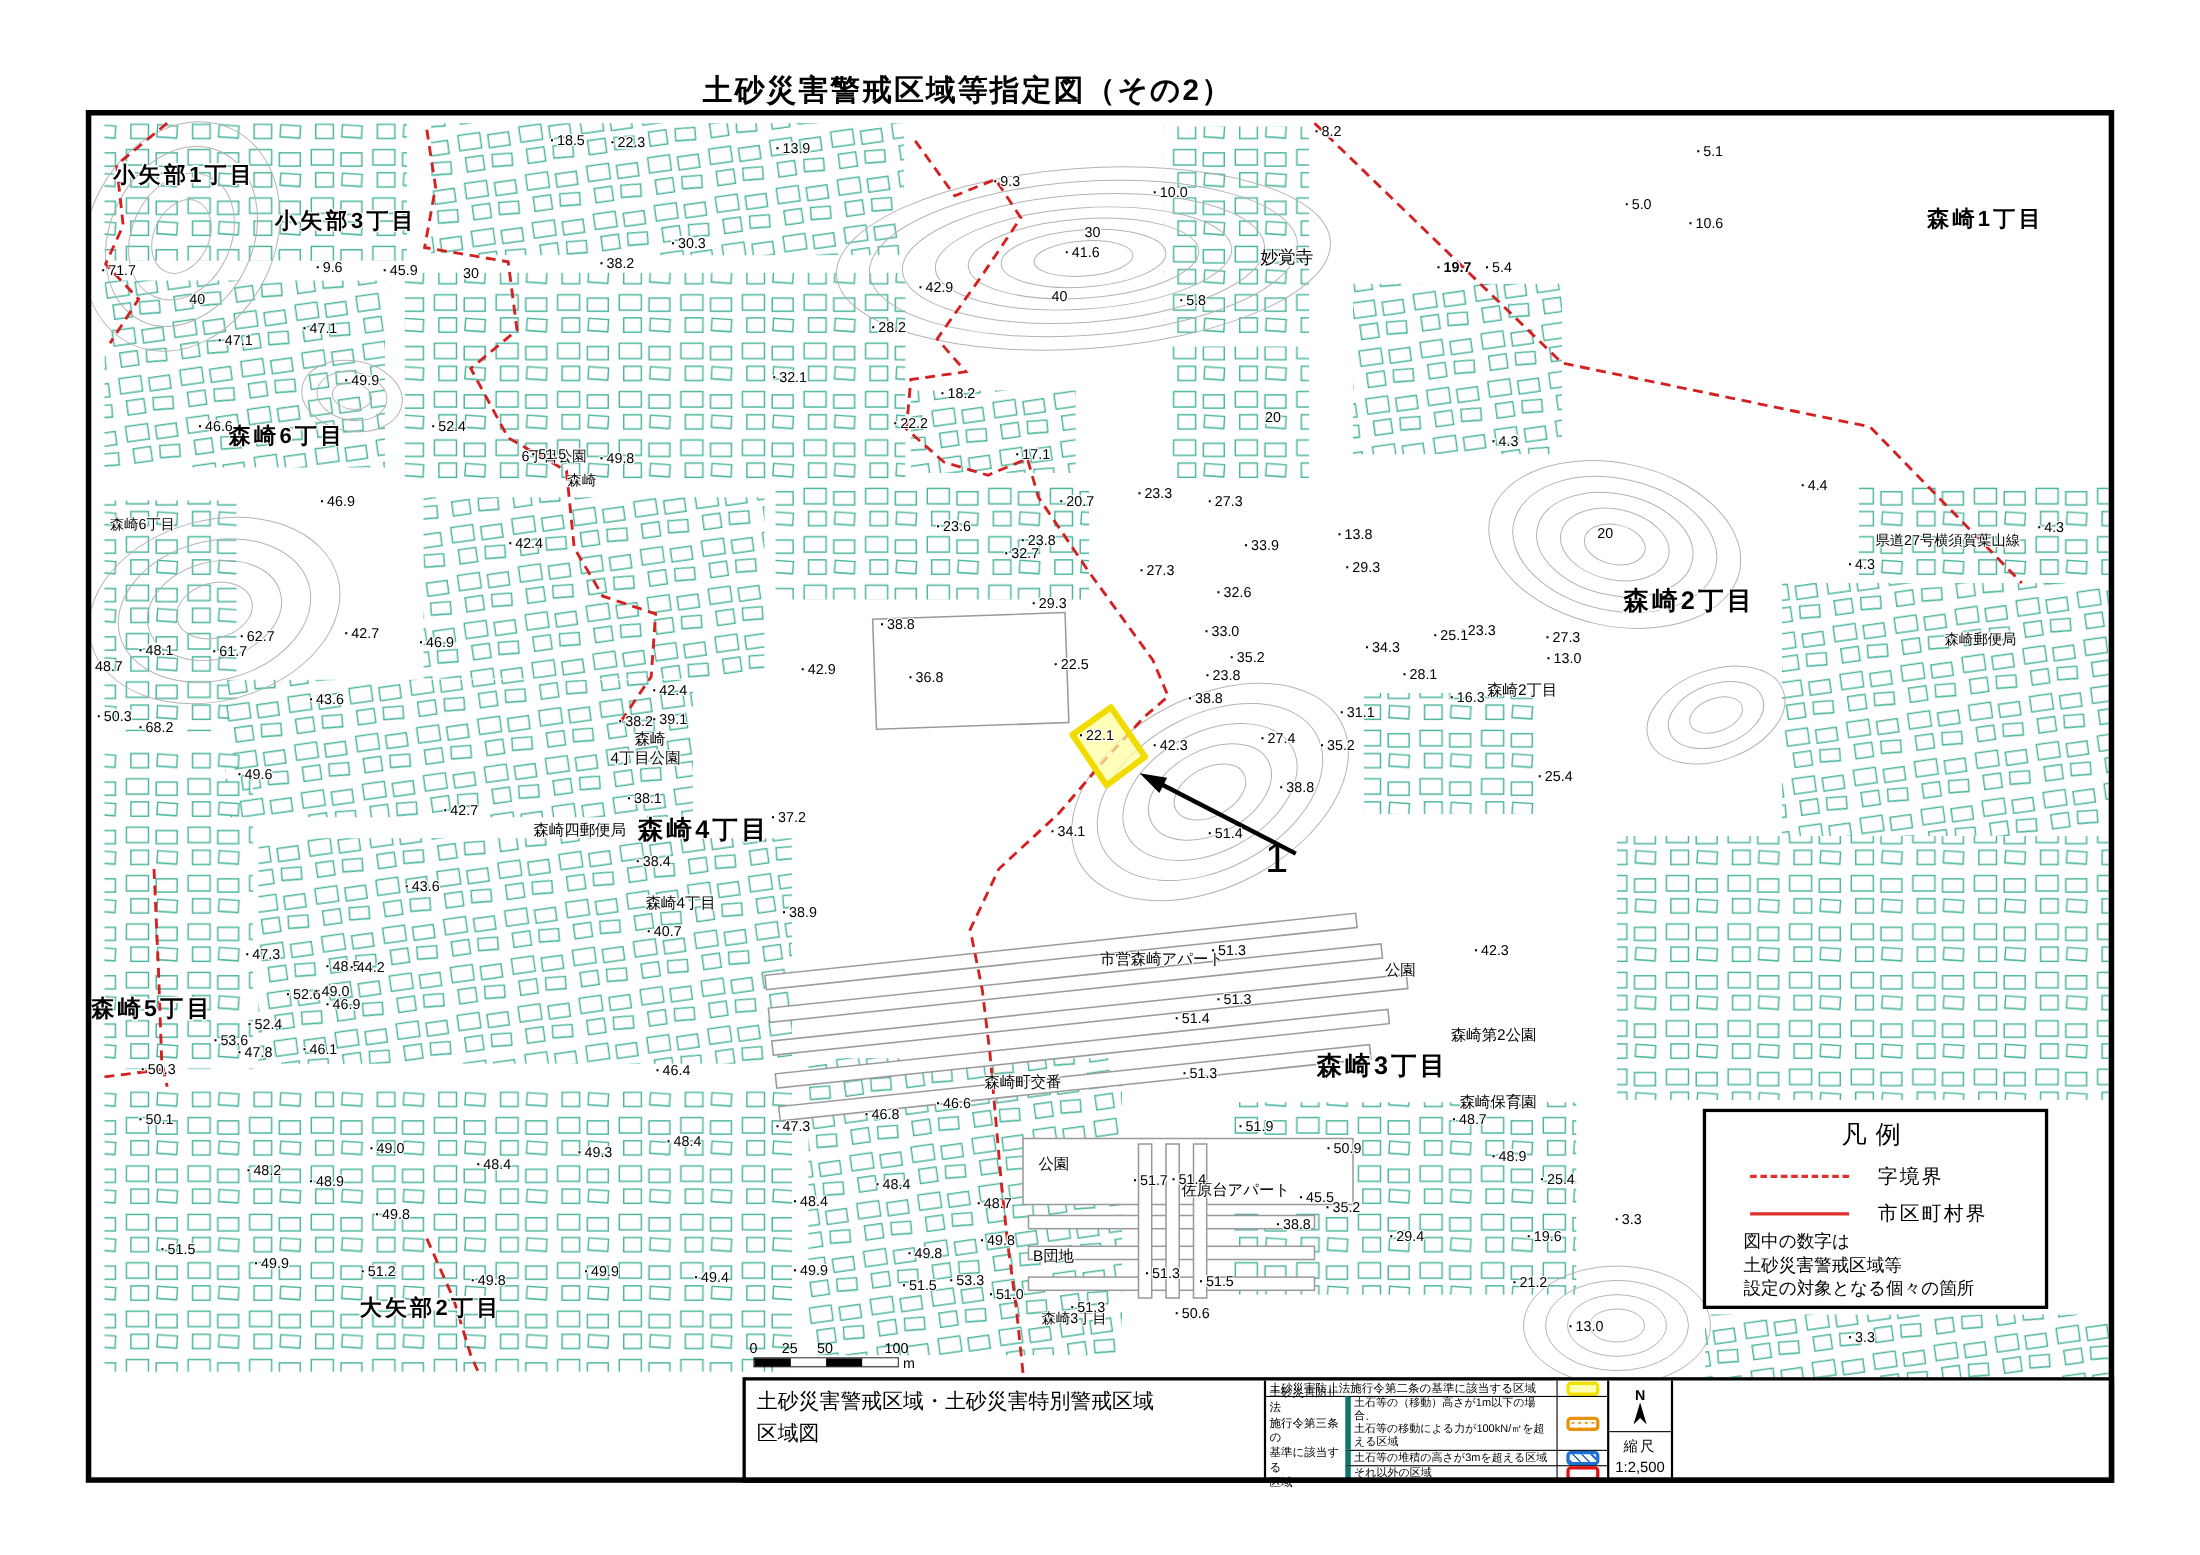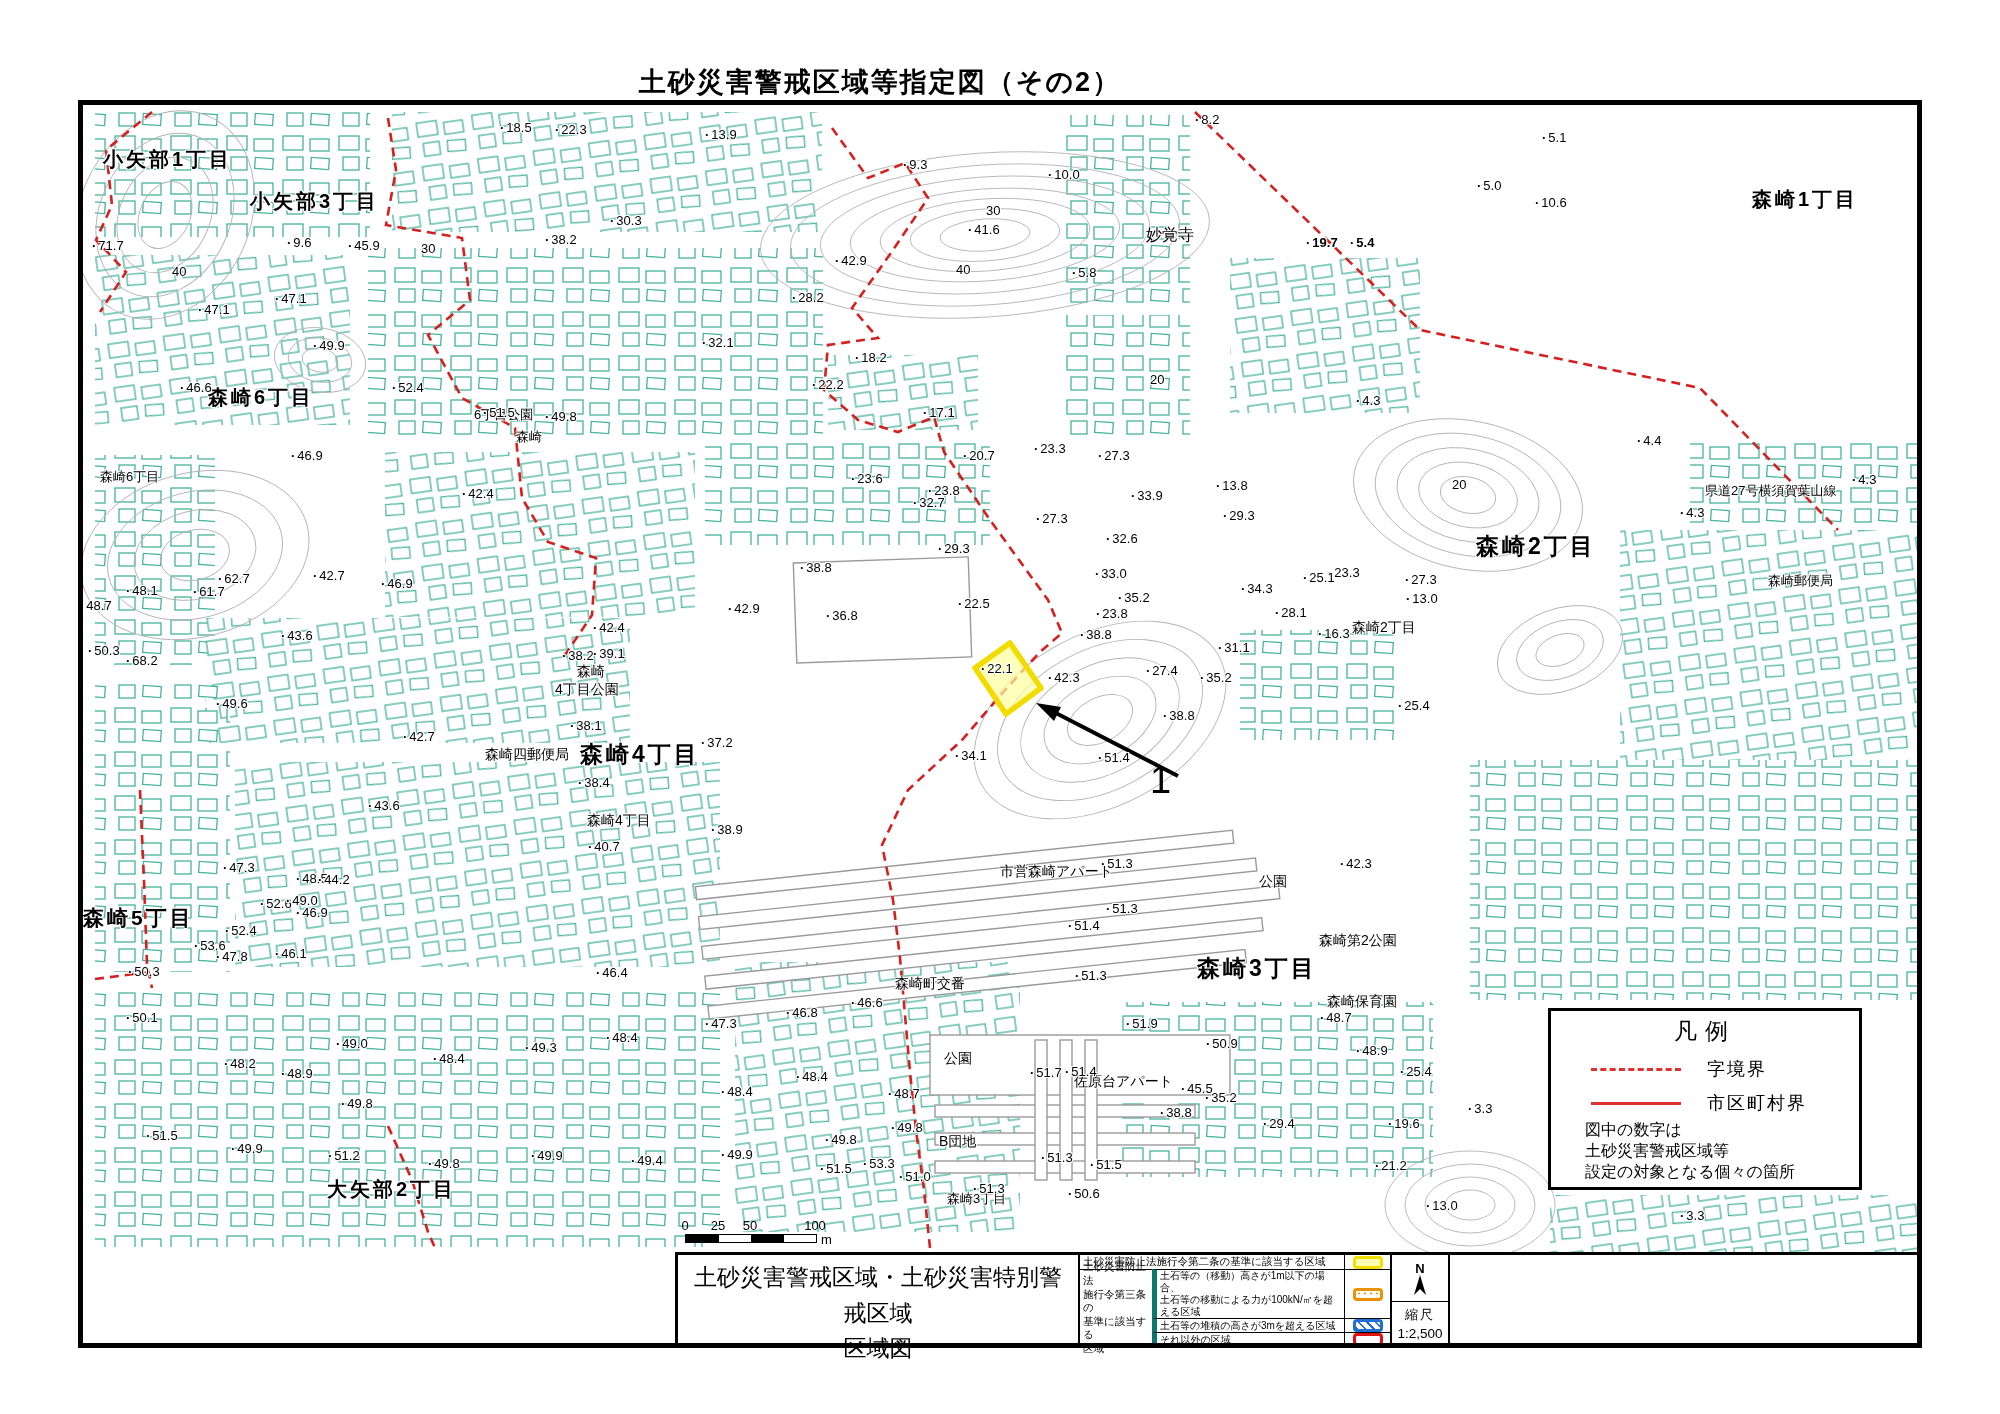--- a/index.html
+++ b/index.html
@@ -29,21 +29,21 @@
   .legend-line[data-line="solid"]{border-top:3px solid #e03131;}
   .legend-item-label{font-size:18px;letter-spacing:2px;}
   
   #scalebar{left:683px;top:1218px;width:220px;height:34px;z-index:20;}
   .sb-tick{position:absolute;top:0;font-size:13px;transform:translateX(-50%);}
   #sb-bar{position:absolute;left:2px;top:16px;width:130px;height:7px;border:1px solid #000;display:flex;}
   .sb-seg{height:100%;}
   #sb-unit{position:absolute;left:138px;top:14px;font-size:13px;}
   
   #footer-table{left:675px;top:1252px;width:1247px;height:96px;background:#fff;border:3px solid #000;box-sizing:border-box;display:flex;z-index:25;}
-  #ft-title{width:402px;border-right:2px solid #000;box-sizing:border-box;padding:5px 10px;font-size:23px;line-height:1.55;text-align:center;}
+  #ft-title{width:473px;border-right:2px solid #000;box-sizing:border-box;padding:5px 10px;font-size:19px;line-height:1.55;}
   #ft-zones{width:312px;border-right:2px solid #000;box-sizing:border-box;display:grid;
             grid-template-columns:72px 1fr 46px;grid-template-rows:repeat(4,1fr);}
   #ft-zones .cell{display:flex;align-items:center;box-sizing:border-box;padding:0 3px;}
   #zl-row1{grid-column:1/3;font-size:10.5px;}
   #zl-row1-sw{grid-column:3;border-left:1px solid #000;justify-content:center;}
   #zl-group{grid-row:2/5;grid-column:1;font-size:10.5px;line-height:1.3;white-space:pre-line;border-top:1px solid #000;}
   .zl-sub{grid-column:2;border-left:5px solid #0f766e;border-top:1px solid #000;font-size:10px;line-height:1.2;white-space:pre-line;}
   .zl-sw{grid-column:3;border-left:1px solid #000;border-top:1px solid #000;justify-content:center;}
   .sw{width:30px;height:13px;border-radius:4px;box-sizing:border-box;}
   .sw[data-swatch="yellow"]{border:3px solid #f2e000;background:#ffffb3;}
@@ -293,21 +293,21 @@
       <span class="spot" style="left: 348px; top: 238px;">45.9</span>
 
       <span class="spot" data-c="1" style="left: 421px; top: 241px;">30</span>
 
       <span class="spot" style="left: 92px; top: 238px;">71.7</span>
 
       <span class="spot" data-c="1" style="left: 172px; top: 264px;">40</span>
 
       <span class="spot" style="left: 1306px; top: 235px; font-weight: bold;">19.7</span>
 
-      <span class="spot" style="left: 1350px; top: 235px; font-weight: bold;">5.4</span>
+      <span class="spot" style="left: 1350px; top: 235px;">5.4</span>
 
       <span class="spot" style="left: 1477px; top: 178px;">5.0</span>
 
       <span class="spot" style="left: 1535px; top: 195px;">10.6</span>
 
       <span class="spot" style="left: 968px; top: 222px;">41.6</span>
 
       <span class="spot" style="left: 835px; top: 253px;">42.9</span>
 
       <span class="spot" data-c="1" style="left: 956px; top: 262px;">40</span>

